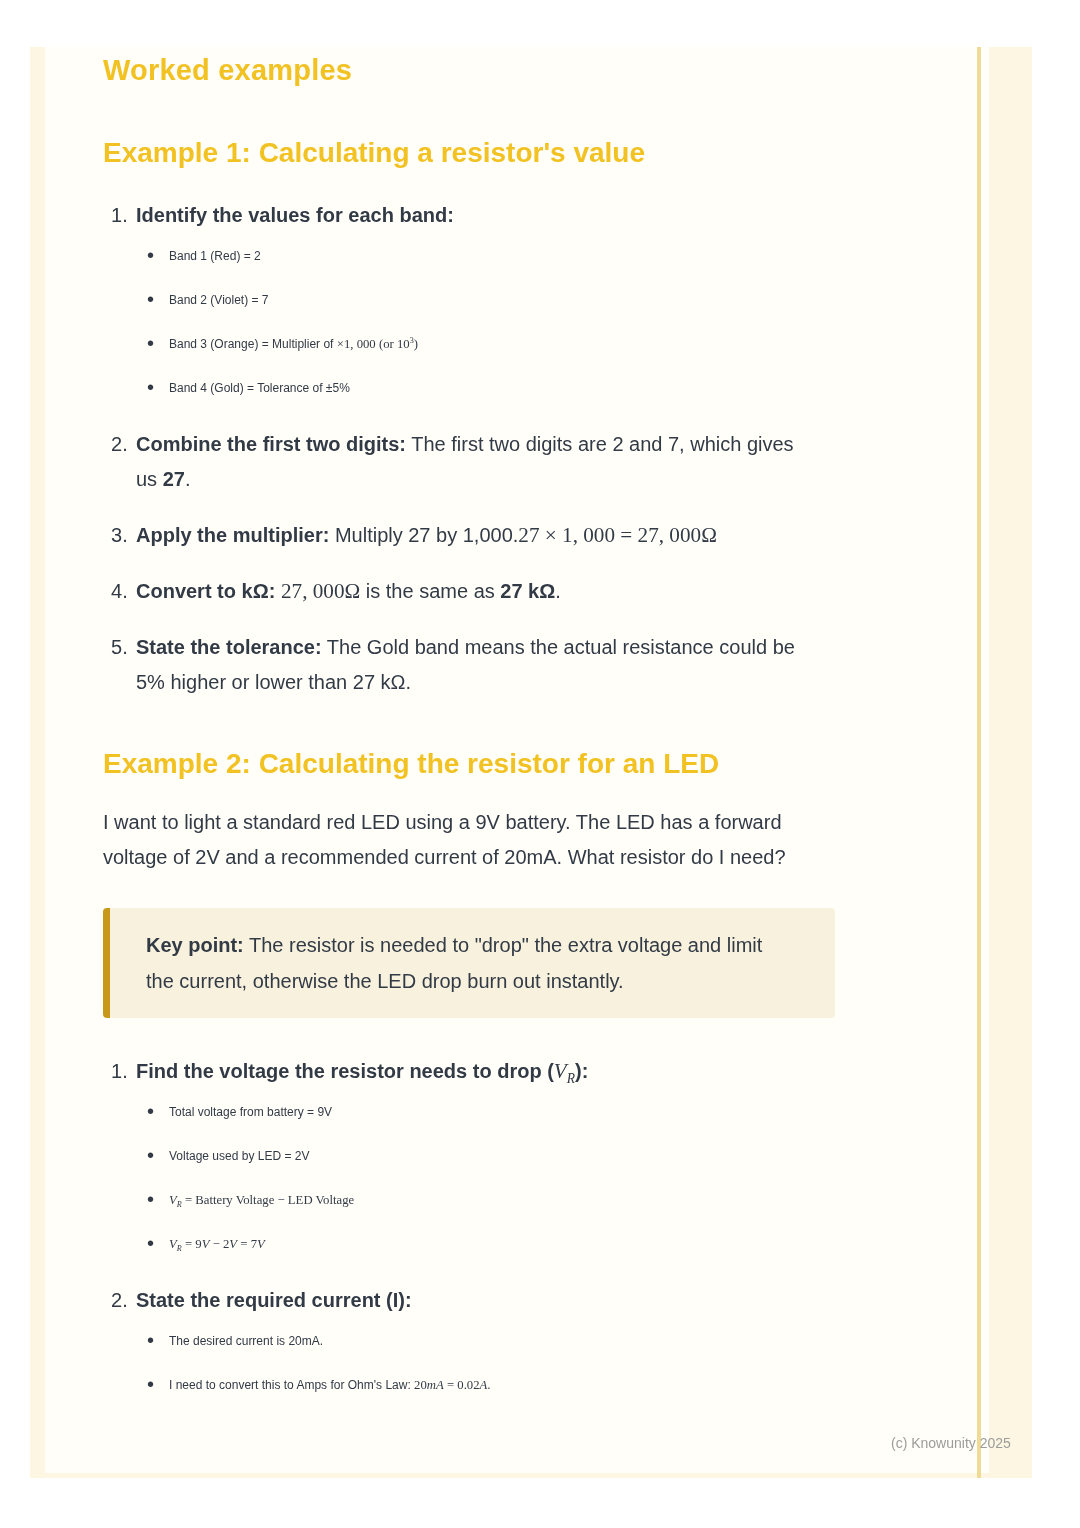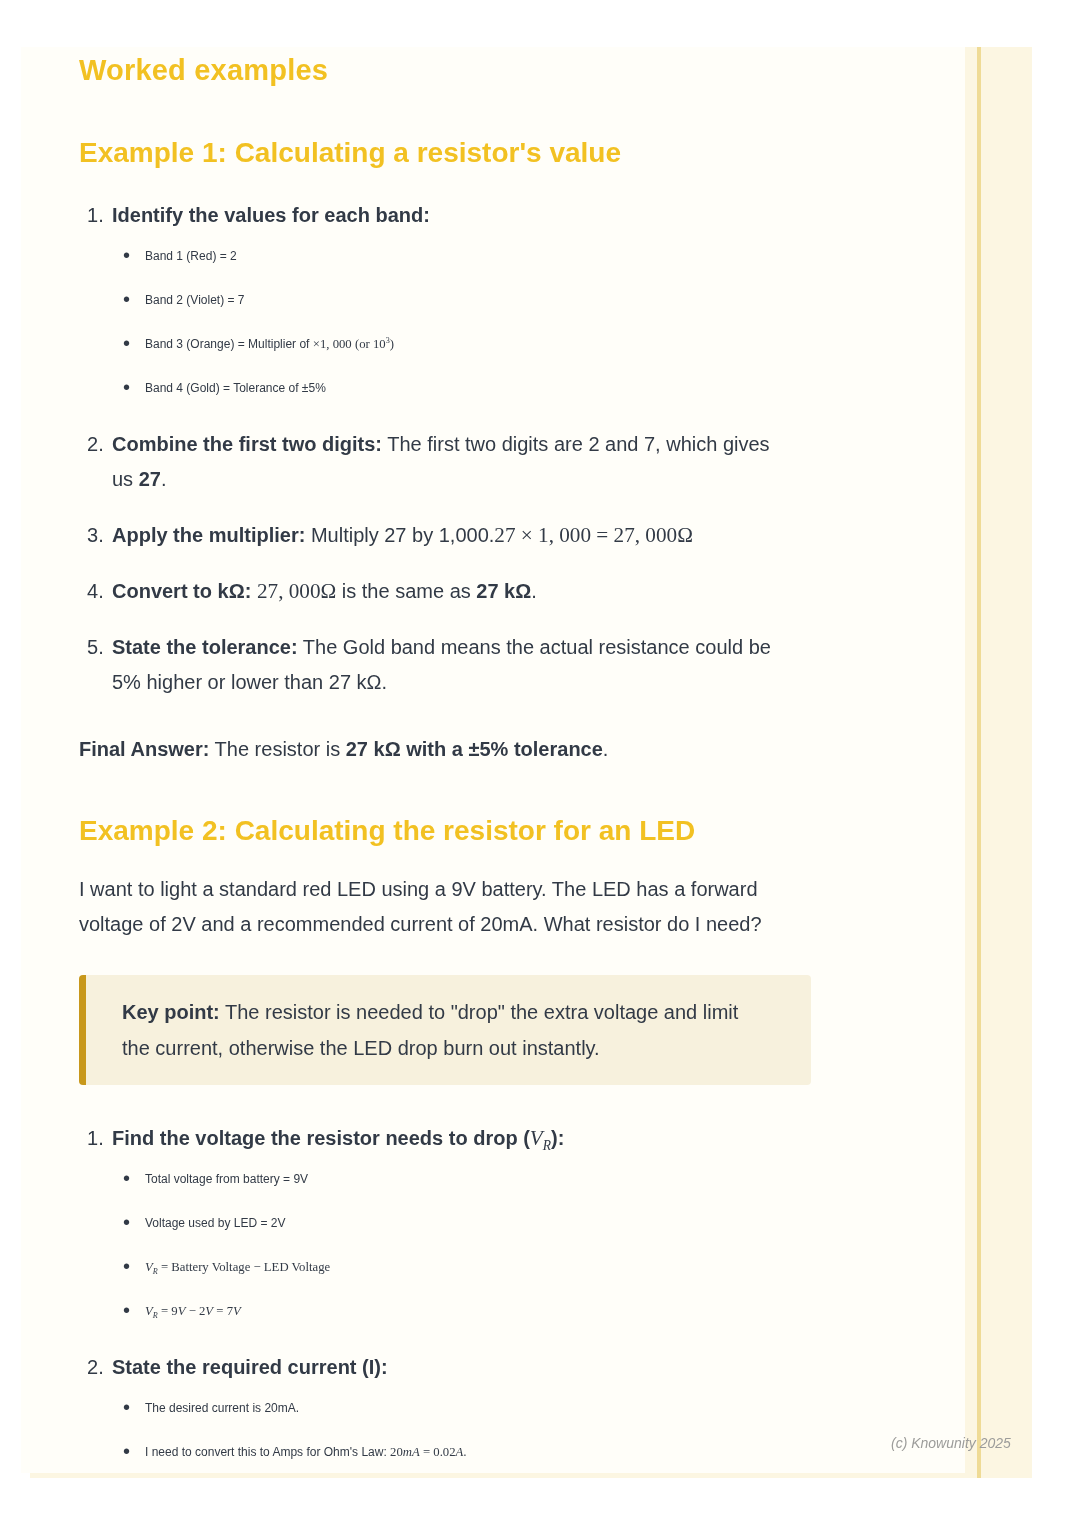--- a/index.html
+++ b/index.html
@@ -21,21 +21,21 @@
   }
   .frame{
     position:absolute;left:30px;top:47px;width:1002px;height:1431px;
     background:var(--frame-bg);
   }
   .stripe{
     position:absolute;left:977px;top:47px;width:4px;height:1431px;
     background:var(--stripe);
   }
   .page{
-    position:absolute;left:21px;top:47px;width:944px;height:1426px;
+    position:absolute;left:45px;top:47px;width:944px;height:1426px;
     background:var(--page-bg);
   }
   .content{
     padding:4px 0 0 58px;
     width:880px;
   }
   h1.doc-title{
     margin:0;font-size:29px;line-height:38px;font-weight:700;color:var(--accent);
     letter-spacing:0.2px;
   }
@@ -75,21 +75,21 @@
   .callout{
     margin:33px 0 0 0;width:732px;
     background:var(--callout-bg);
     border-left:7px solid var(--callout-border);
     border-radius:4px;
     padding:19px 36px 19px 36px;
     font-size:20px;line-height:36px;
   }
   .watermark{
     position:absolute;left:891px;top:1434px;width:160px;
-    font-size:14px;line-height:18px;color:var(--footer-color);z-index:5;font-style:italic;
+    font-size:14px;line-height:18px;color:var(--footer-color);z-index:5;
   }
   
   .seg-n{font-weight:400;}
   .seg-b{font-weight:700;}
   .seg-m{font-family:"Liberation Serif","DejaVu Serif",serif;font-size:1.06em;font-weight:400;}
   .seg-mi{font-family:"Liberation Serif","DejaVu Serif",serif;font-style:italic;font-size:1.06em;font-weight:400;}
   sup.seg-sup{font-family:"Liberation Serif","DejaVu Serif",serif;font-size:0.68em;font-weight:400;line-height:0;}
   sub.seg-sub{font-family:"Liberation Serif","DejaVu Serif",serif;font-style:italic;font-size:0.68em;font-weight:400;line-height:0;}
 </style>
 </head>
@@ -121,21 +121,20 @@
         <div><span class="seg-b">Apply the multiplier:</span><span class="seg-n"> Multiply 27 by 1,000.</span><span class="seg-m">27 × 1, 000 = 27, 000Ω</span></div>
       </li>
       <li>
         <div><span class="seg-b">Convert to kΩ: </span><span class="seg-m">27, 000Ω</span><span class="seg-n"> is the same as </span><span class="seg-b">27 kΩ</span><span class="seg-n">.</span></div>
       </li>
       <li>
         <div><span class="seg-b">State the tolerance:</span><span class="seg-n"> The Gold band means the actual resistance could be</span><br><span class="seg-n">5% higher or lower than 27 kΩ.</span></div>
       </li>
     </ol>
 
-    <p class="final-answer"><span class="seg-b">Final Answer:</span><span class="seg-n"> The resistor is </span><span class="seg-b">27 kΩ with a ±5% tolerance</span><span class="seg-n">.</span></p>
 
     <h2 class="example-heading">Example 2: Calculating the resistor for an LED</h2>
 
     <p class="para"><span class="seg-n">I want to light a standard red LED using a 9V battery. The LED has a forward</span><br><span class="seg-n">voltage of 2V and a recommended current of 20mA. What resistor do I need?</span></p>
 
     <div class="callout"><span class="seg-b">Key point:</span><span class="seg-n"> The resistor is needed to "drop" the extra voltage and limit</span><br><span class="seg-n">the current, otherwise the LED drop burn out instantly.</span></div>
 
     <ol class="steps" style="margin-top:36px;">
       <li>
         <div><span class="seg-b">Find the voltage the resistor needs to drop (</span><span class="seg-mi">V</span><sub class="seg-sub">R</sub><span class="seg-b">):</span></div>

